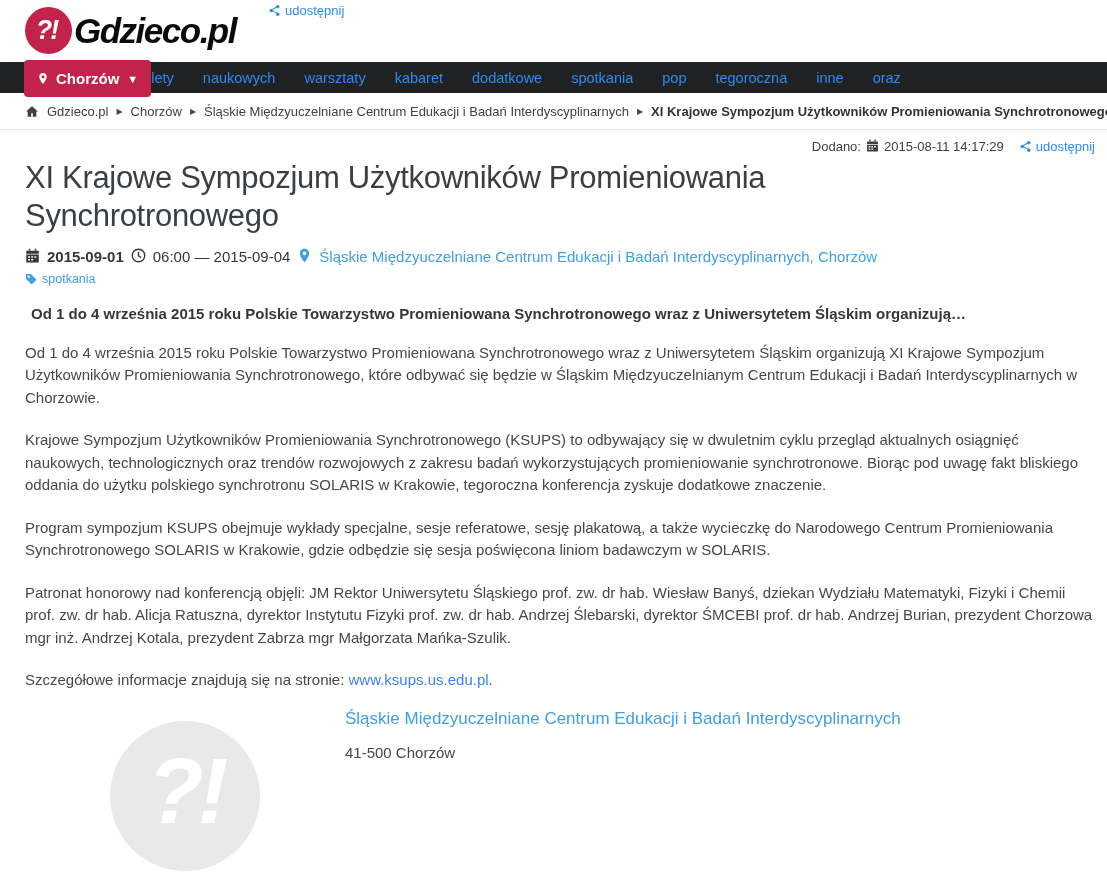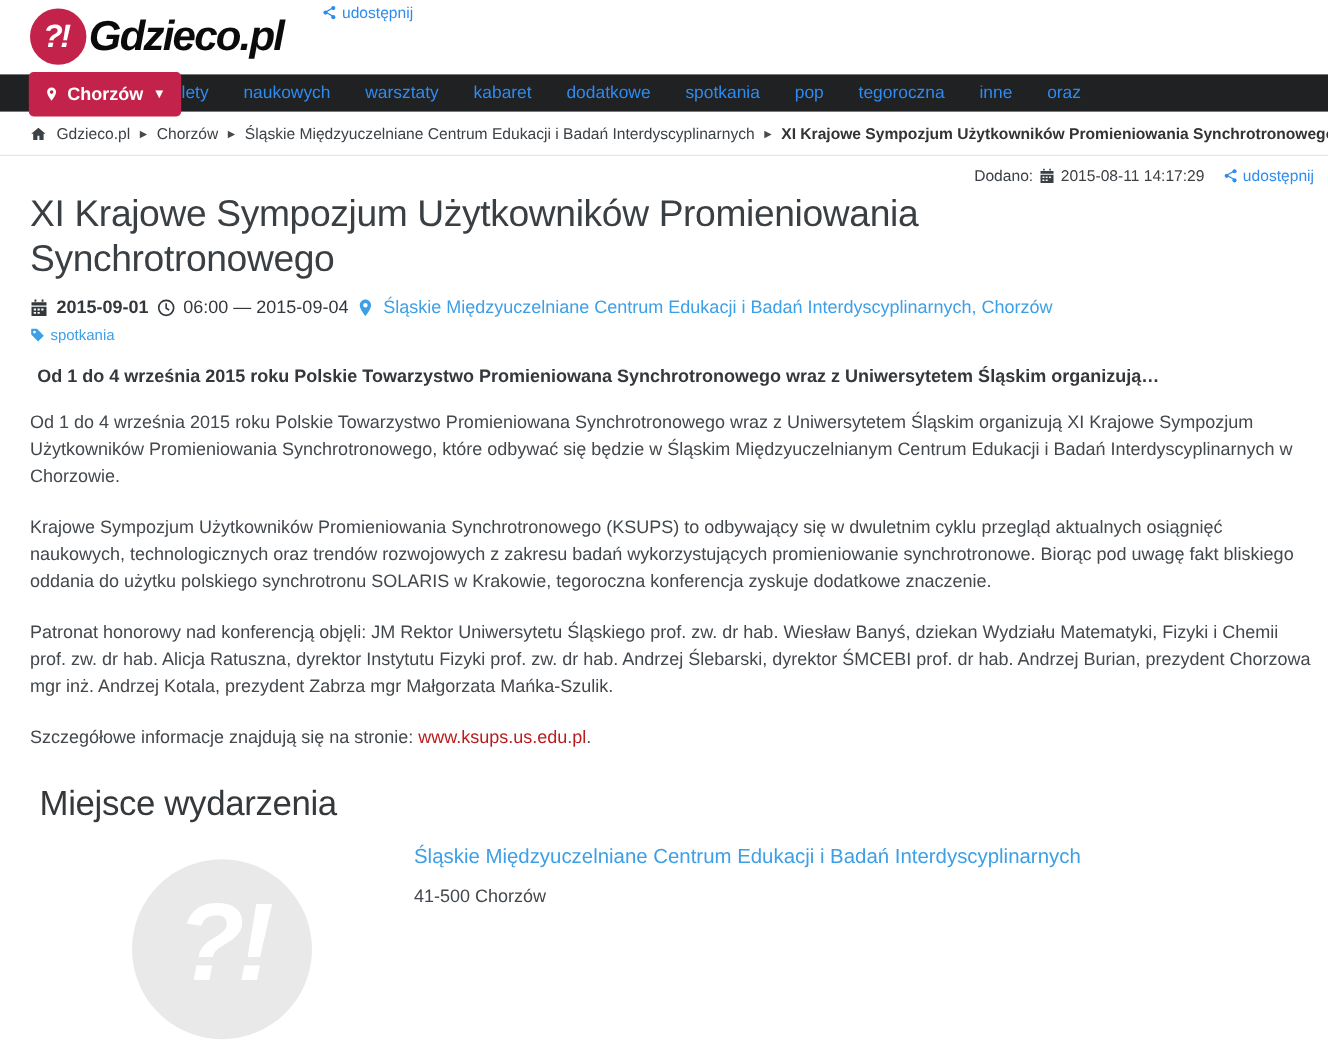--- a/index.html
+++ b/index.html
@@ -58,53 +58,53 @@
     border-bottom:1px solid #e4e4e4;
     font-size:13px; color:#3d4246; white-space:nowrap;
   }
   .breadcrumb svg { width:14px; height:13px; flex:0 0 auto; }
   .breadcrumb a { color:#3d4246; }
   .breadcrumb .sep { font-size:8px; color:#4a4a4a; }
   .breadcrumb .current { font-weight:bold; color:#333; }
 
   
   .added-row {
-    display:flex; align-items:center; justify-content:flex-end; gap:5px;
+    display:flex; justify-content:flex-end; gap:5px;
     padding:9px 12px 0 0; font-size:13px; color:#3b4045;
   }
   .added-row svg { width:13px; height:13px; }
   .added-row .share { display:flex; align-items:center; gap:4px; color:#2e8bf0; margin-left:10px; }
 
   
   main { padding:0 12px 0 25px; }
   h1 {
     margin-top:5px; max-width:900px;
     font-size:31px; line-height:1.22; font-weight:400;
     color:#3a3f43; letter-spacing:-0.3px;
   }
   .event-meta {
-    margin-top:13px; display:flex; align-items:center; gap:7px;
+    margin-top:13px; display:flex; gap:7px;
     font-size:15px; color:#33383c;
   }
   .event-meta svg { width:15px; height:15px; }
   .event-meta .date { font-weight:bold; }
   .event-meta .pin-blue { color:#3d9fe6; }
   .event-meta a { color:#3d9fe6; }
   .tag-row {
     margin-top:7px; display:flex; align-items:center; gap:5px; font-size:12.5px;
   }
   .tag-row svg { width:12px; height:12px; color:#3d9fe6; }
   .tag-row a { color:#3d9fe6; }
 
   .lead { margin-top:19px; font-weight:bold; font-size:15px; color:#34383c; padding-left:6px; }
   .price { margin-top:32px; font-size:15px; color:#3b4045; padding-left:10px; }
   .price b { color:#2f3336; }
 
   .body-text p { margin-top:20px; font-size:15px; line-height:22.5px; color:#43484d; }
-  .body-text a { color:#b91c1c; }
+  .body-text a { color:#3b82f6; }
 
   h2 {
     margin:27px 0 0 8px;
     font-size:29px; font-weight:400; color:#35393c; letter-spacing:-0.3px;
   }
 
   
   .venue-row { position:relative; margin-top:12px; height:130px; }
   .venue-logo {
     position:absolute; left:85px; top:17px;
@@ -214,25 +214,25 @@
       </svg>
     <a>spotkania</a>
   </div>
 
   <p class="lead">Od 1 do 4 września 2015 roku Polskie Towarzystwo Promieniowana Synchrotronowego wraz z Uniwersytetem Śląskim organizują…</p>
 
 
   <div class="body-text">
     <p>Od 1 do 4 września 2015 roku Polskie Towarzystwo Promieniowana Synchrotronowego wraz z Uniwersytetem Śląskim organizują XI Krajowe Sympozjum Użytkowników Promieniowania Synchrotronowego, które odbywać się będzie w Śląskim Międzyuczelnianym Centrum Edukacji i Badań Interdyscyplinarnych w Chorzowie.</p>
     <p>Krajowe Sympozjum Użytkowników Promieniowania Synchrotronowego (KSUPS) to odbywający się w dwuletnim cyklu przegląd aktualnych osiągnięć naukowych, technologicznych oraz trendów rozwojowych z zakresu badań wykorzystujących promieniowanie synchrotronowe. Biorąc pod uwagę fakt bliskiego oddania do użytku polskiego synchrotronu SOLARIS w Krakowie, tegoroczna konferencja zyskuje dodatkowe znaczenie.</p>
+    <p>Program sympozjum KSUPS obejmuje wykłady specjalne, sesje referatowe, sesję plakatową, a także wycieczkę do Narodowego Centrum Promieniowania Synchrotronowego SOLARIS w Krakowie, gdzie odbędzie się sesja poświęcona liniom badawczym w SOLARIS.</p>
     <p>Patronat honorowy nad konferencją objęli: JM Rektor Uniwersytetu Śląskiego prof. zw. dr hab. Wiesław Banyś, dziekan Wydziału Matematyki, Fizyki i Chemii prof. zw. dr hab. Alicja Ratuszna, dyrektor Instytutu Fizyki prof. zw. dr hab. Andrzej Ślebarski, dyrektor ŚMCEBI prof. dr hab. Andrzej Burian, prezydent Chorzowa mgr inż. Andrzej Kotala, prezydent Zabrza mgr Małgorzata Mańka-Szulik.</p>
     <p><span>Szczegółowe informacje znajdują się na stronie: </span><a>www.ksups.us.edu.pl</a><span>.</span></p>
   </div>
 
-  <h2>Miejsce wydarzenia</h2>
 
   <div class="venue-row">
     <div class="venue-logo">
       <span>?!</span>
     </div>
     <div class="venue-details">
       <a class="venue-name">Śląskie Międzyuczelniane Centrum Edukacji i Badań Interdyscyplinarnych</a>
       <div class="venue-addr">
         <div>41-500 Chorzów</div>
       </div>

